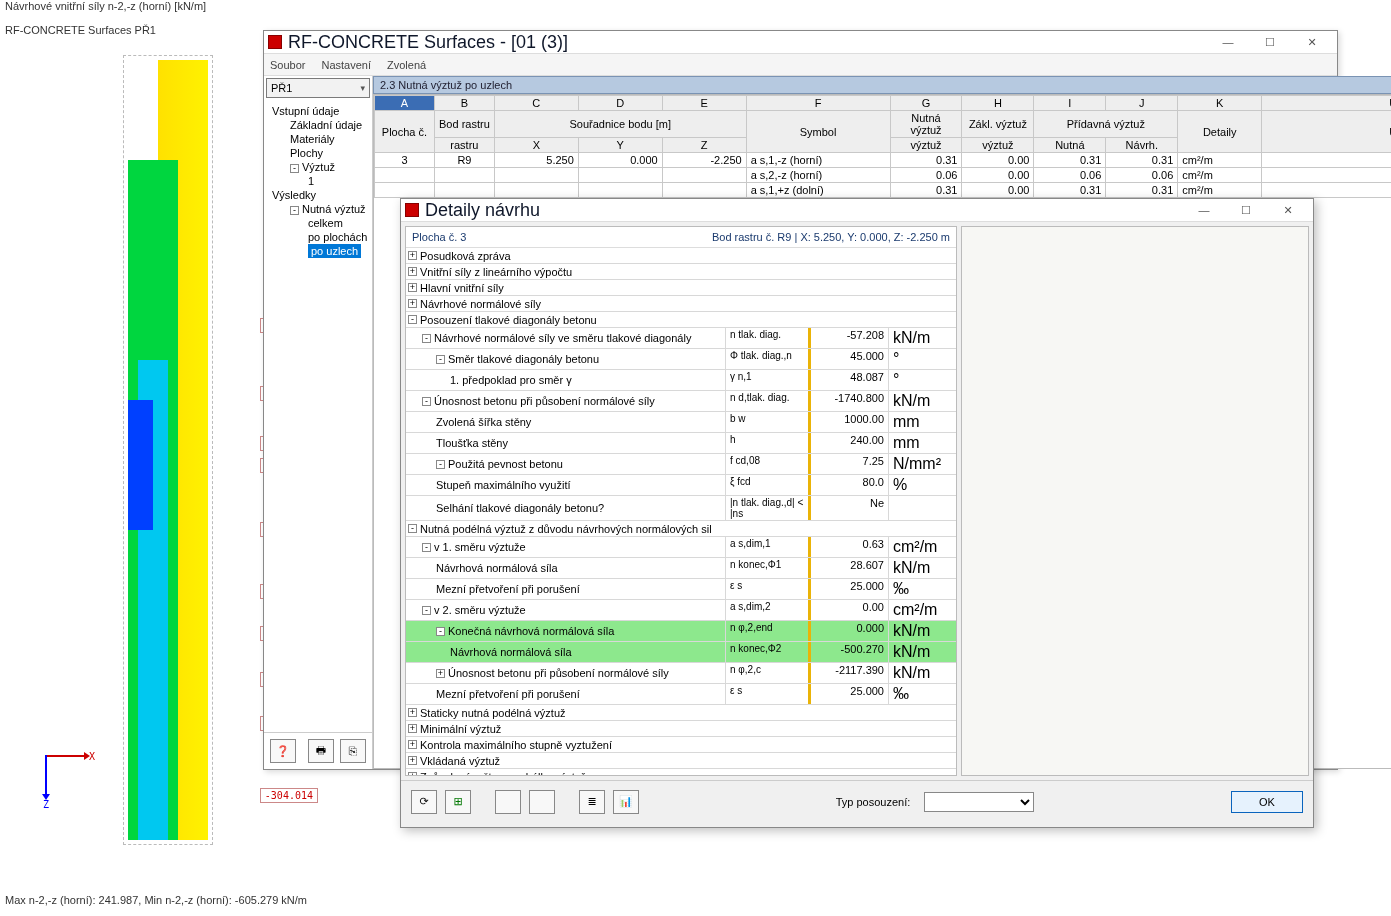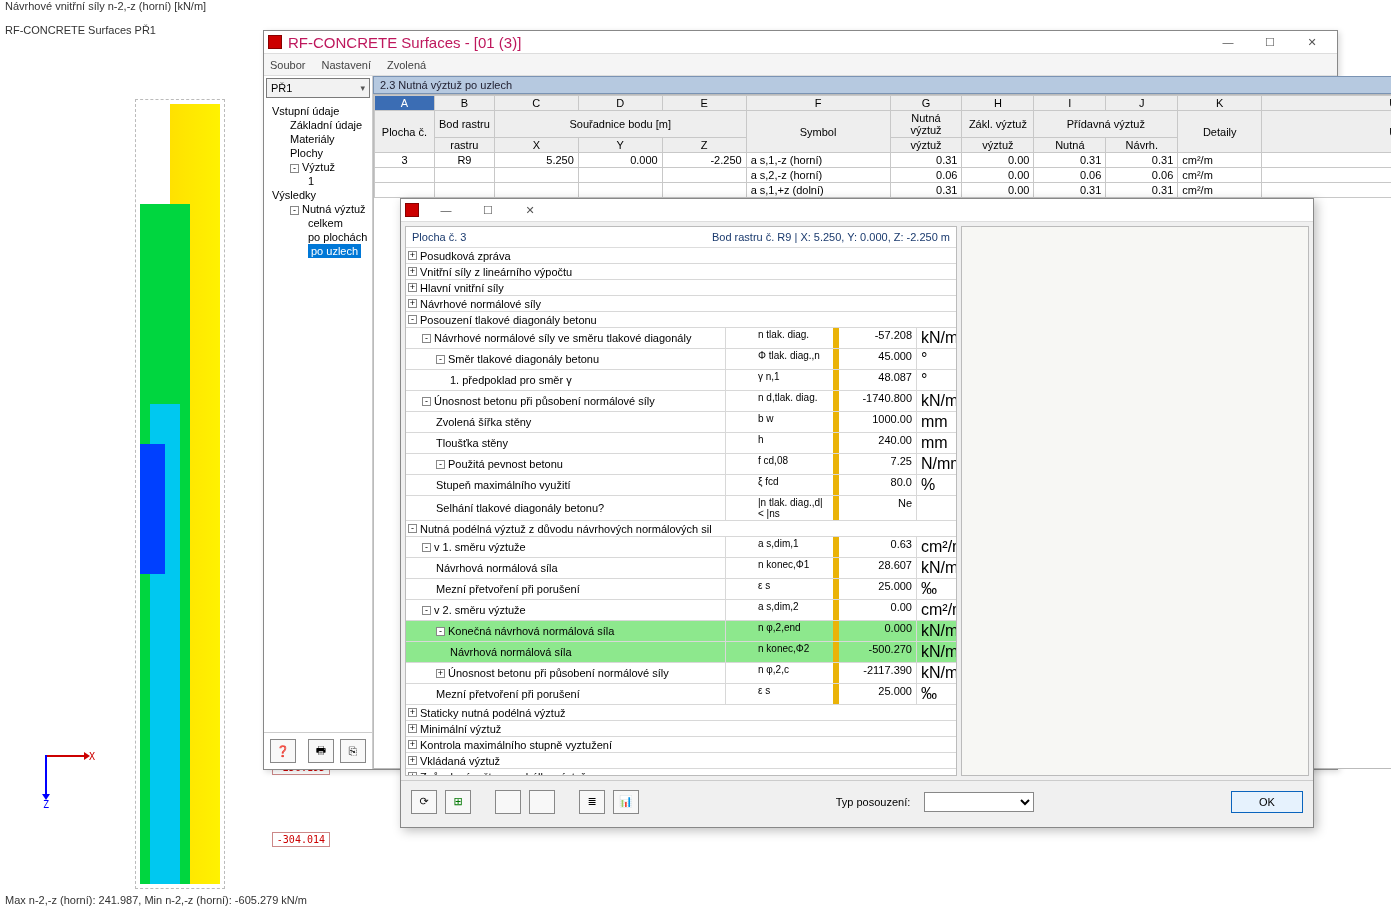--- a/index.html
+++ b/index.html
@@ -1,37 +1,37 @@
 <!DOCTYPE html>
 <html><head>
 <meta charset="utf-8">
 <style>
 * { margin: 0; padding: 0; box-sizing: border-box; font-family: "Segoe UI", Tahoma, sans-serif; font-size: 11px; }
 body { background: #fff; width: 1391px; height: 916px; position: relative; overflow: hidden; }
 .bg-label { position: absolute; color: #333; font-size: 11px; }
-.bg-viz { position: absolute; left: 140px; top: 60px; width: 120px; height: 572px; margin-top: 44px; }
+.bg-viz { position: absolute; left: 128px; top: 60px; width: 120px; height: 572px; }
 .viz-yellow { position: absolute; left: 30px; top: 0; width: 50px; height: 780px; background: linear-gradient(90deg, #ffe100, #fff200); }
 .viz-green { position: absolute; left: 0px; top: 100px; width: 50px; height: 680px; background: #00d63f; }
 .viz-cyan { position: absolute; left: 10px; top: 300px; width: 30px; height: 480px; background: #00c8f0; }
 .viz-blue { position: absolute; left: 0px; top: 340px; width: 25px; height: 130px; background: #0040ff; }
 .viz-outline { position: absolute; left: -5px; top: -5px; width: 90px; height: 790px; border: 1px dashed #bbb; }
 .viz-label { position: absolute; right: -70px; color: #c00; font-family: monospace; font-size: 10px; border: 1px solid #c88; background: #fff; padding: 1px 4px; white-space: nowrap; }
 .axis { position: absolute; left: 45px; top: 755px; }
 .axis-x { position: absolute; width: 40px; height: 2px; background: #c00; }
 .axis-x::after { content: ''; position: absolute; right: -5px; top: -3px; border-left: 6px solid #c00; border-top: 4px solid transparent; border-bottom: 4px solid transparent; }
 .axis-z { position: absolute; width: 2px; height: 40px; background: #00f; }
 .axis-z::after { content: ''; position: absolute; bottom: -5px; left: -3px; border-top: 6px solid #00f; border-left: 4px solid transparent; border-right: 4px solid transparent; }
 .axis-lbl { position: absolute; font-family: monospace; font-size: 10px; }
 .bg-footer { position: absolute; bottom: 10px; left: 5px; font-size: 11px; color: #333; }
 
 
 .win-main { position: absolute; left: 263px; top: 30px; width: 1075px; height: 740px; border: 1px solid #888; background: #f0f0f0; box-shadow: 2px 2px 6px rgba(0,0,0,0.15); }
 .titlebar { height: 23px; background: #fff; border-bottom: 1px solid #ddd; display: flex; align-items: center; padding: 0 4px; }
 .titlebar .icon { width: 14px; height: 14px; background: #c00; margin-right: 6px; border: 1px solid #800; }
-.titlebar .title { flex: 1; color: #be185d; font-size: 15px; }
+.titlebar .title { flex: 1; color: #0f172a; font-size: 18px; }
 .titlebar .btns { display: flex; }
 .titlebar .btn { width: 42px; height: 20px; display: flex; align-items: center; justify-content: center; color: #555; cursor: pointer; }
 .menubar { height: 22px; display: flex; align-items: center; padding: 0 6px; background: #f5f5f5; border-bottom: 1px solid #ddd; }
 .menubar span { margin-right: 16px; color: #444; cursor: pointer; }
 .main-body { display: flex; height: calc(100% - 45px); }
 .side { width: 173px; background: #fff; border-right: 1px solid #ccc; display: flex; flex-direction: column; }
 .combo { margin: 2px; height: 20px; border: 1px solid #7a7a7a; background: #f2f2f2; display: flex; align-items: center; padding: 0 4px; justify-content: space-between; cursor: pointer; }
 .combo .chev { font-size: 9px; color: #555; }
 .tree { flex: 1; padding: 4px 2px; overflow: auto; background: #fff; font-size: 11px; }
 .tree div { padding: 1px 0; white-space: nowrap; }
@@ -57,21 +57,21 @@
 
 .win-detail { position: absolute; left: 400px; top: 198px; width: 914px; height: 630px; border: 1px solid #888; background: #f0f0f0; box-shadow: 3px 3px 10px rgba(0,0,0,0.25); }
 .win-detail .titlebar { background: #fff; }
 .det-body { display: flex; height: calc(100% - 70px); }
 .det-left { width: 552px; border: 1px solid #bbb; margin: 4px 0 4px 4px; background: #fff; display: flex; flex-direction: column; }
 .det-right { flex: 1; margin: 4px; border: 1px solid #bbb; background: #f7f7f4; }
 .det-head { display: flex; justify-content: space-between; padding: 4px 6px; color: #1a3a6e; font-size: 11px; border-bottom: 1px solid #ddd; }
 .det-rows { flex: 1; overflow: auto; }
 .drow { display: flex; border-bottom: 1px solid #d8d8d8; font-size: 11px; min-height: 16px; align-items: stretch; }
 .drow .dc1 { flex: 0 0 320px; padding: 1px 2px; display: flex; align-items: center; border-right: 1px solid #d8d8d8; }
-.drow .dc2 { flex: 0 0 85px; padding: 1px 4px; border-right: 6px solid #eab308; font-size: 10px; margin-left: 28px; }
+.drow .dc2 { flex: 0 0 85px; padding: 1px 4px; border-right: 3px solid #eab308; font-size: 10px; }
 .drow .dc3 { flex: 0 0 78px; padding: 1px 4px; text-align: right; border-right: 1px solid #d8d8d8; }
 .drow .dc4 { flex: 1; padding: 1px 4px; font-size: 16px; }
 .drow.hl { background: #8de88d; }
 .drow .pm { display: inline-block; width: 9px; height: 9px; border: 1px solid #888; text-align: center; line-height: 7px; font-size: 9px; margin-right: 3px; cursor: pointer; background: #fff; }
 .indent0 { padding-left: 2px !important; }
 .indent1 { padding-left: 16px !important; }
 .indent2 { padding-left: 30px !important; }
 .indent3 { padding-left: 44px !important; }
 .det-footer { height: 42px; border-top: 1px solid #ccc; padding: 6px 10px; display: flex; align-items: center; gap: 8px; }
 .det-footer .spacer { flex: 1; }
@@ -246,20 +246,21 @@
             </tbody>
         </table>
       </div>
     </div>
   </div>
 </div>
 
 <div class="win-detail">
   <div class="titlebar">
     <div class="icon" style="background:#c00;"></div>
+    <div class="title">Detaily návrhu</div>
     <div class="btns">
       <div class="btn">—</div>
       <div class="btn">☐</div>
       <div class="btn">✕</div>
     </div>
   </div>
   <div class="det-body">
     <div class="det-left">
       <div class="det-head">
         <span>Plocha č. 3</span>

